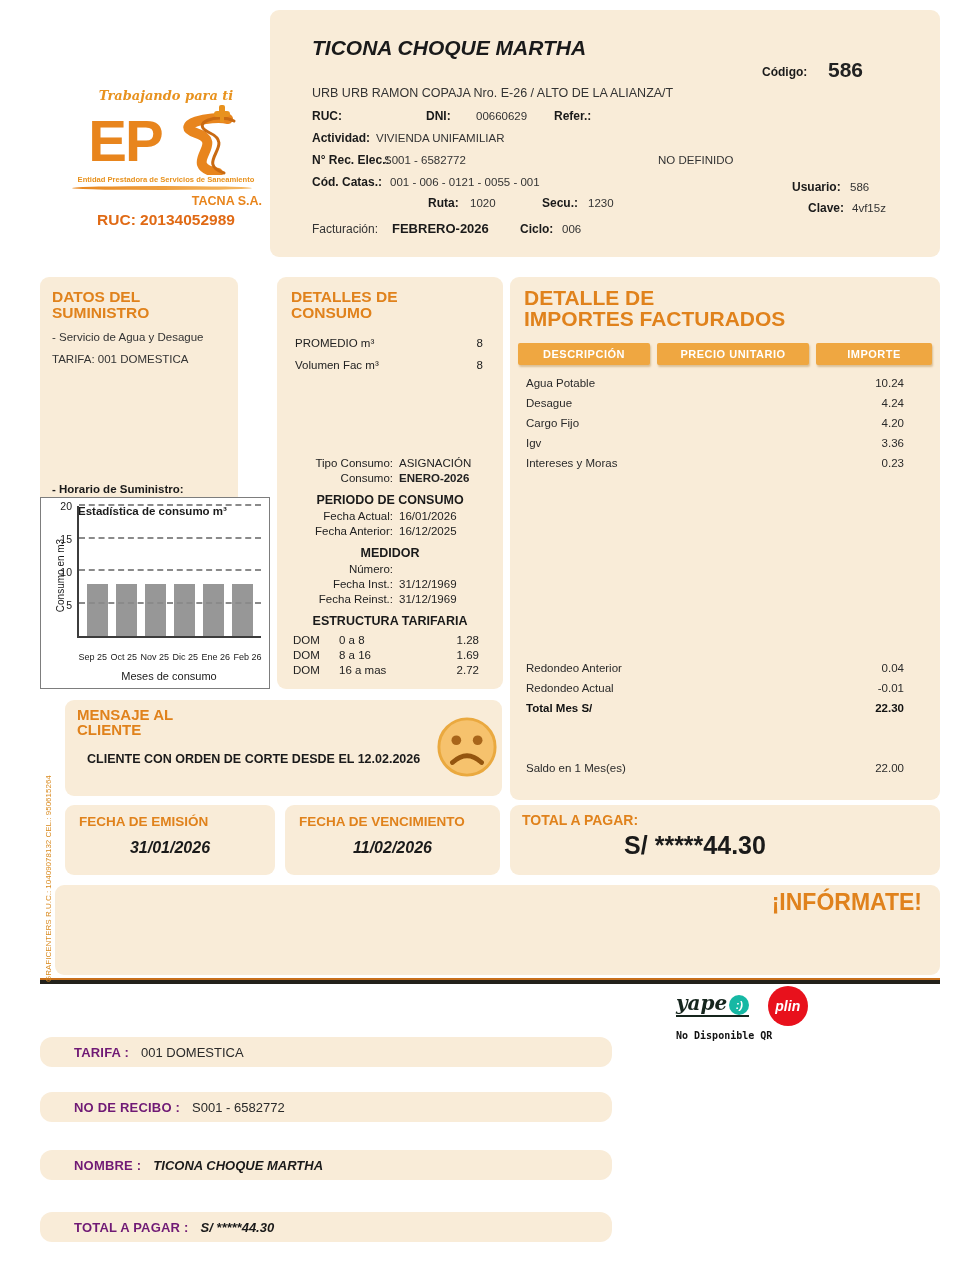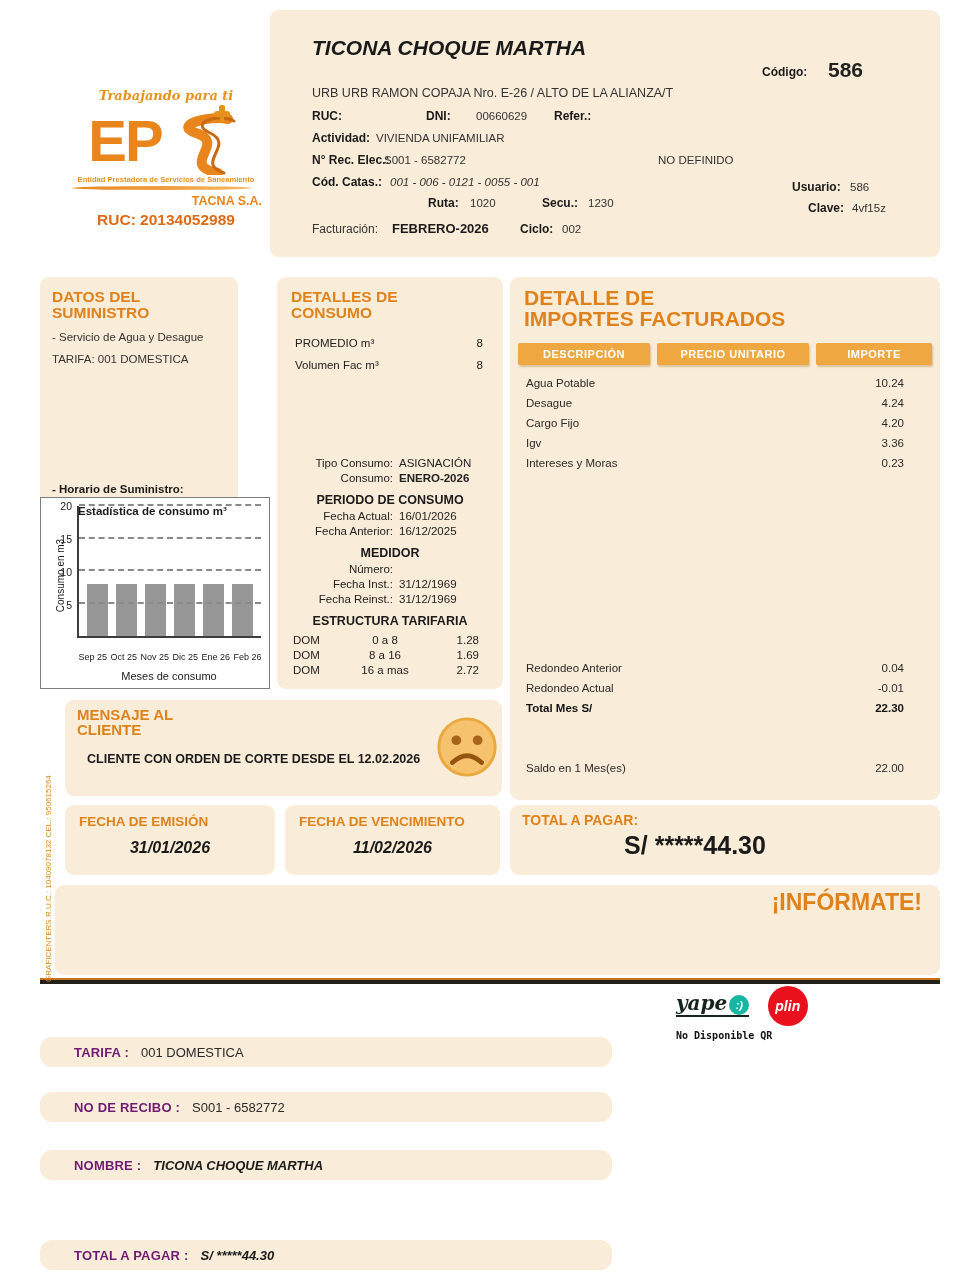--- a/index.html
+++ b/index.html
@@ -51,21 +51,21 @@
 
   
   .dc-row { display:flex; font-size:11.5px; margin-top:6px; }
   .dc-kv { display:flex; margin-top:3px; font-size:11.5px; }
   .dc-kv .k { width:112px; text-align:right; padding-right:6px; }
   .dc-kv .v { text-align:left; }
   .dc-center { text-align:center; font-weight:bold; font-size:12.5px; margin-top:9px; color:#1a1a1a; }
   .dc-val-right { margin-left:auto; padding-right:10px; }
   .tarifa-row { display:flex; font-size:11.5px; margin-top:3px; }
   .tarifa-row .c1 { width:52px; padding-left:6px; }
-  .tarifa-row .c2 { width:92px;text-align:center; }
+  .tarifa-row .c2 { width:92px; }
   .tarifa-row .c3 { margin-left:auto; padding-right:14px; }
 
   
   .imp-title { position:absolute; left:14px; top:10px; font-size:21px; }
   .imp-headers { position:absolute; left:8px; top:66px; right:8px; display:flex; gap:7px; }
   .imp-btn { background:#efa741; color:#fff; font-weight:bold; font-size:11px; text-align:center; padding:5px 0; border-radius:2px; letter-spacing:0.5px; box-shadow:1px 2px 2px rgba(160,110,30,0.35); }
   .imp-btn.w1 { width:132px; } .imp-btn.w2 { width:152px; } .imp-btn.w3 { flex:1; }
   .imp-row { position:absolute; left:16px; right:36px; display:flex; font-size:11.5px; color:#2a2a2a; }
   .imp-row .r { margin-left:auto; }
   .imp-row.bold { font-weight:bold; color:#111; }
@@ -140,36 +140,36 @@
     <div class="abs lbl" style="left:284px; top:99px;">Refer.:</div>
 
     <div class="abs lbl" style="left:42px; top:121px;">Actividad:</div>
     <div class="abs val" style="left:106px; top:122px;">VIVIENDA UNIFAMILIAR</div>
 
     <div class="abs lbl" style="left:42px; top:143px;">N° Rec. Elec.:</div>
     <div class="abs val" style="left:114px; top:144px;">S001 - 6582772</div>
     <div class="abs val" style="left:388px; top:144px;">NO DEFINIDO</div>
 
     <div class="abs lbl" style="left:42px; top:165px;">Cód. Catas.:</div>
-    <div class="abs val" style="left:120px; top:166px;font-style:italic;">001 - 006 - 0121 - 0055 - 001</div>
+    <div class="abs val" style="left:120px; top:166px;">001 - 006 - 0121 - 0055 - 001</div>
 
     <div class="abs lbl" style="left:158px; top:186px;">Ruta:</div>
     <div class="abs val" style="left:200px; top:187px;">1020</div>
     <div class="abs lbl" style="left:272px; top:186px;">Secu.:</div>
     <div class="abs val" style="left:318px; top:187px;">1230</div>
 
     <div class="abs lbl" style="left:522px; top:170px;">Usuario:</div>
     <div class="abs val" style="left:580px; top:171px;">586</div>
     <div class="abs lbl" style="left:538px; top:191px;">Clave:</div>
     <div class="abs val" style="left:582px; top:192px;">4vf15z</div>
 
     <div class="abs val" style="left:42px; top:212px; font-size:12px;">Facturación:</div>
     <div class="abs lbl" style="left:122px; top:211px; font-size:13px;">FEBRERO-2026</div>
     <div class="abs lbl" style="left:250px; top:212px;">Ciclo:</div>
-    <div class="abs val" style="left:292px; top:213px;">002</div>
+    <div class="abs val" style="left:292px; top:213px;">006</div>
   </div>
 
   <div class="panel datos-box">
     <div class="sec-title t">
       <div>DATOS DEL</div>
       <div>SUMINISTRO</div>
     </div>
     <div class="small-line">- Servicio de Agua y Desague</div>
     <div class="small-line">TARIFA: 001 DOMESTICA</div>
     <div class="small-line b" style="margin-top:118px;">- Horario de Suministro:</div>
@@ -372,18 +372,18 @@
     <span class="pv">001 DOMESTICA</span>
   </div>
   <div class="pill" style="top:1092px;">
     <span class="pl">NO DE RECIBO :</span>
     <span class="pv">S001 - 6582772</span>
   </div>
   <div class="pill" style="top:1150px;">
     <span class="pl">NOMBRE :</span>
     <span class="pv it">TICONA CHOQUE MARTHA</span>
   </div>
-  <div class="pill" style="top:1240px;">
+  <div class="pill" style="top:1212px;">
     <span class="pl">TOTAL A PAGAR :</span>
     <span class="pv it">S/ *****44.30</span>
   </div>
 
 </div>
 
 </body></html>

